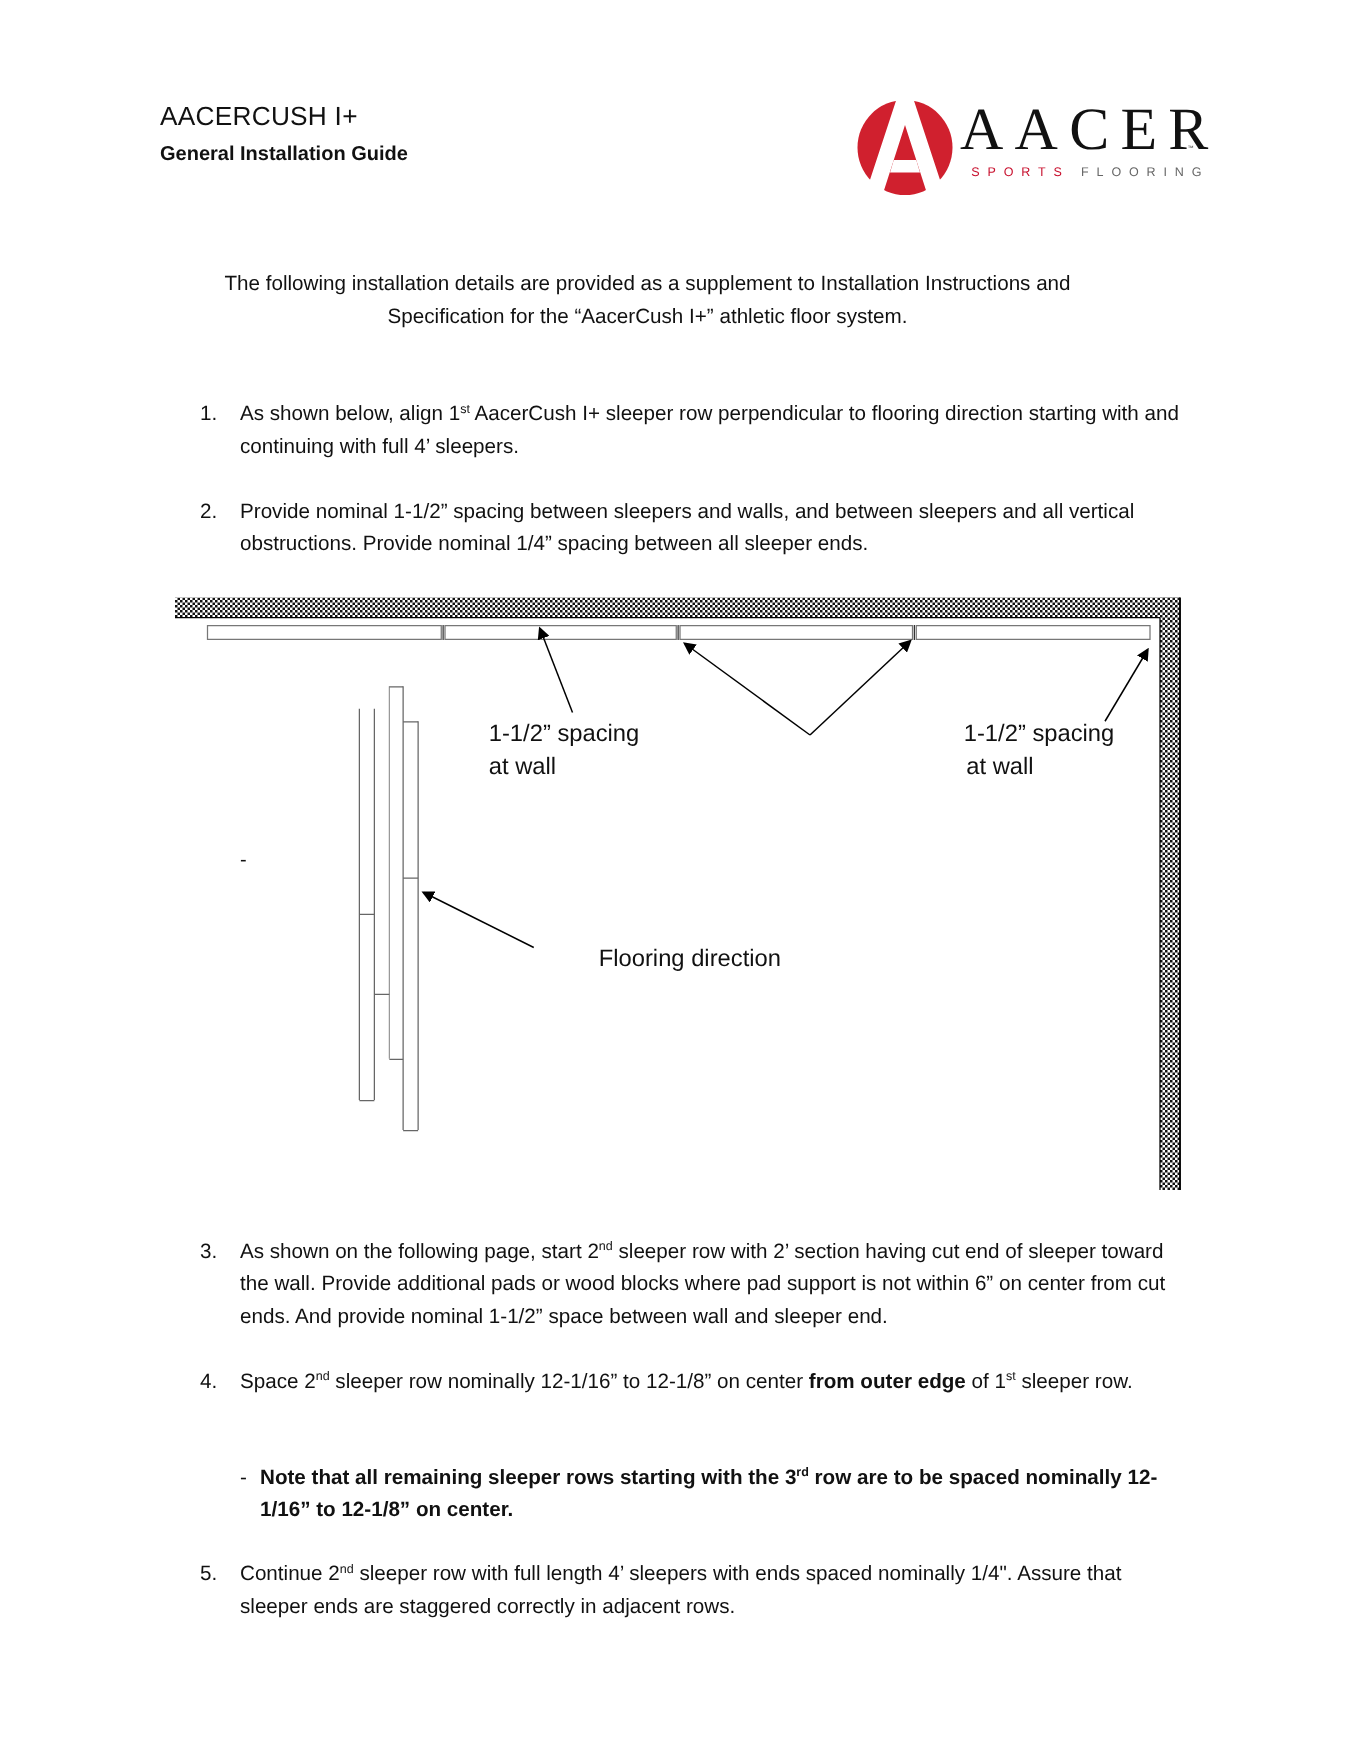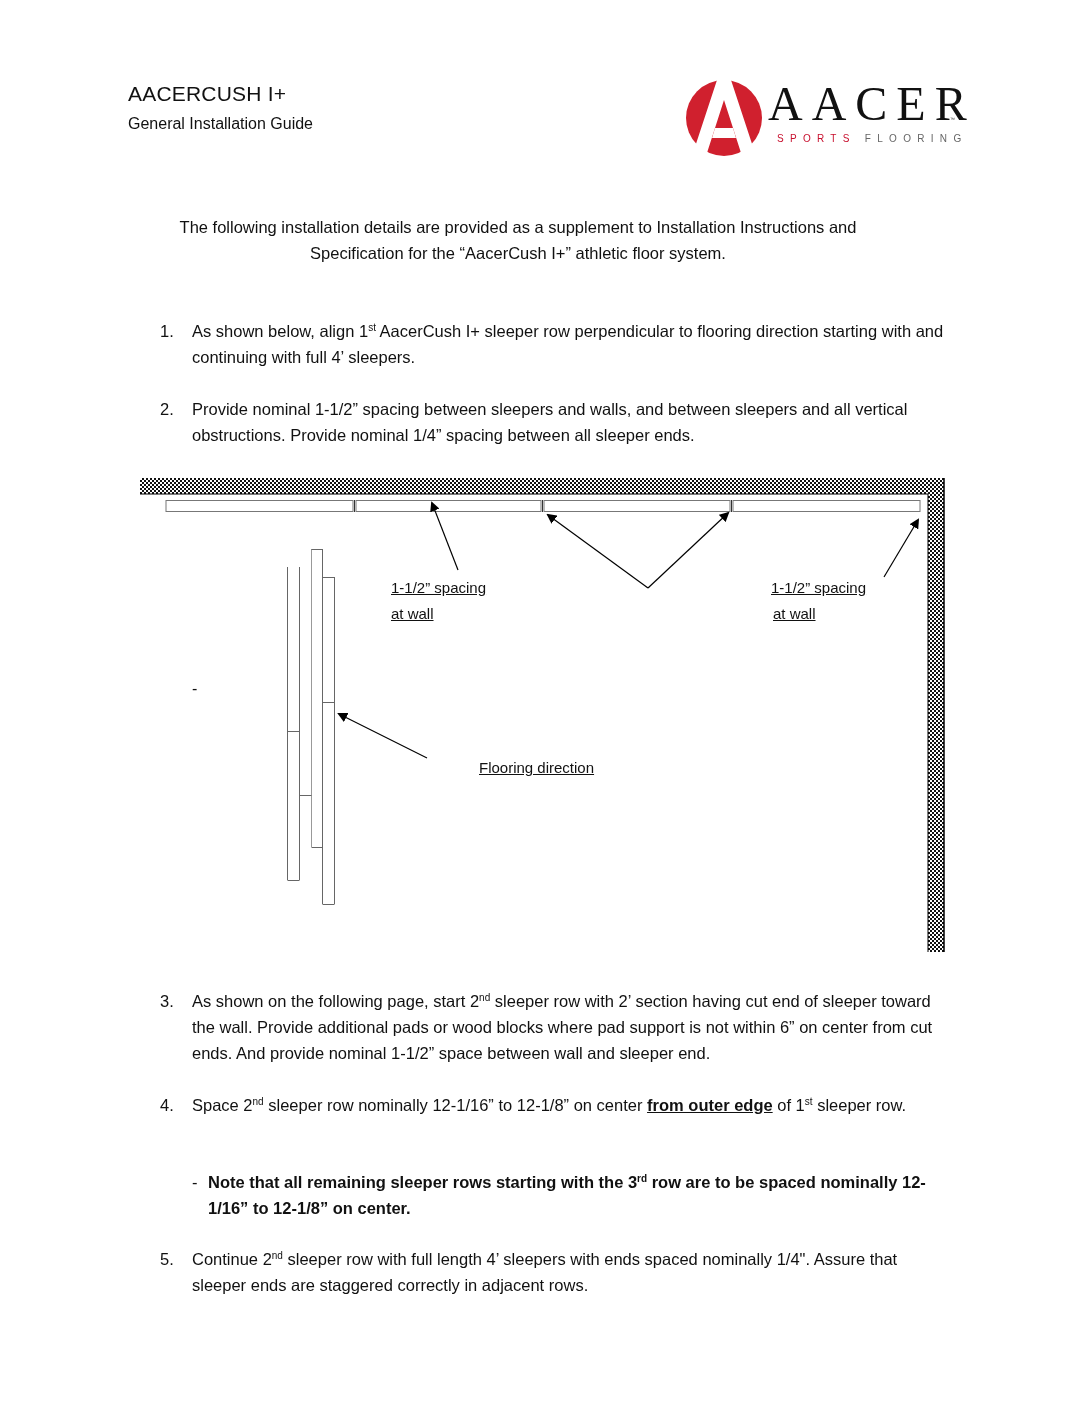--- a/index.html
+++ b/index.html
@@ -2,39 +2,39 @@
 <html><head>
   <meta charset="utf-8">
   <style>
     html, body { margin: 0; padding: 0; background: #ffffff; }
     body {
       width: 1088px; height: 1408px; position: relative; overflow: hidden;
       font-family: "Liberation Sans", sans-serif; color: #111;
     }
     .abs { position: absolute; }
     .title { left: 128px; top: 82px; font-size: 21px; letter-spacing: 0.2px; }
-    .subtitle { left: 128px; top: 115px; font-size: 16px; }
+    .subtitle { left: 128px; top: 115px; font-size: 16px; font-weight: bold; }
     .logo { left: 684px; top: 78px; width: 272px; height: 82px; }
     .logo-word { position: absolute; left: 84px; top: 2px; font-family: "Liberation Serif", serif; font-size: 48px; letter-spacing: 9px; color: #111; line-height: 1; }
     .logo-tm { position: absolute; left: 266px; top: 38px; font-size: 5px; color: #333; }
     .logo-sub { position: absolute; left: 93px; top: 56px; font-size: 10px; letter-spacing: 6.3px; line-height: 1; white-space: nowrap; }
     .logo-sub .red { color: #c8102e; }
     .logo-sub .grey { color: #666; }
     .para { font-size: 16.5px; line-height: 26px; }
     .intro { left: 128px; top: 214px; width: 780px; text-align: center; }
     .item { left: 160px; width: 800px; }
     .item .num { position: absolute; left: 0; top: 0; }
     .item .txt { position: absolute; left: 32px; top: 0; width: 760px; }
     sup { font-size: 10px; line-height: 0; vertical-align: 6px; }
-    .u { text-decoration: underline; font-weight: bold; }
+    .u { font-weight: bold; }
     .note { left: 192px; width: 770px; font-weight: bold; }
     .note .dash { position: absolute; left: 0; top: 0; }
     .note .txt { position: absolute; left: 16px; top: 0; width: 740px; }
     .diagram { left: 0; top: 460px; width: 1088px; height: 510px; }
-    .lbl { font-size: 15px; line-height: 26px; white-space: nowrap; text-decoration: underline; }
+    .lbl { font-size: 19px; line-height: 26px; white-space: nowrap; }
     .stray-dash { left: 192px; top: 680px; font-size: 16px; }
   </style>
 </head>
 <body>
 
 <div class="abs title">AACERCUSH I+</div>
 <div class="abs subtitle">General Installation Guide</div>
 
 <div class="abs logo">
   <svg width="80" height="80" viewBox="0 0 80 80" style="position:absolute;left:0;top:0;">

